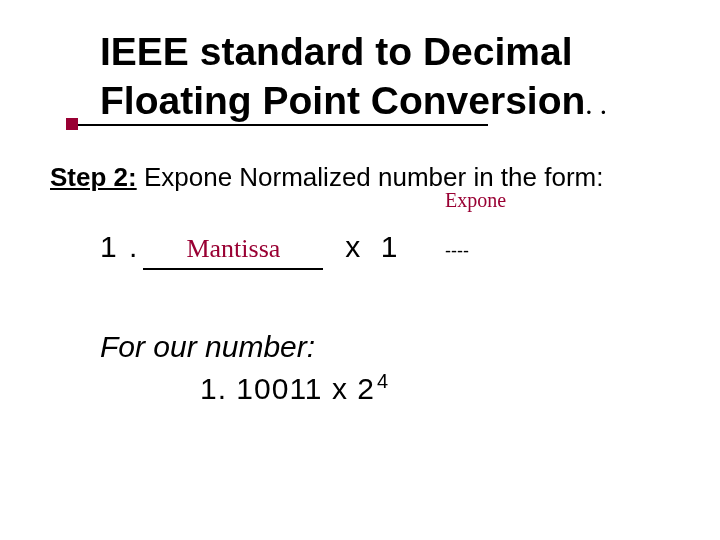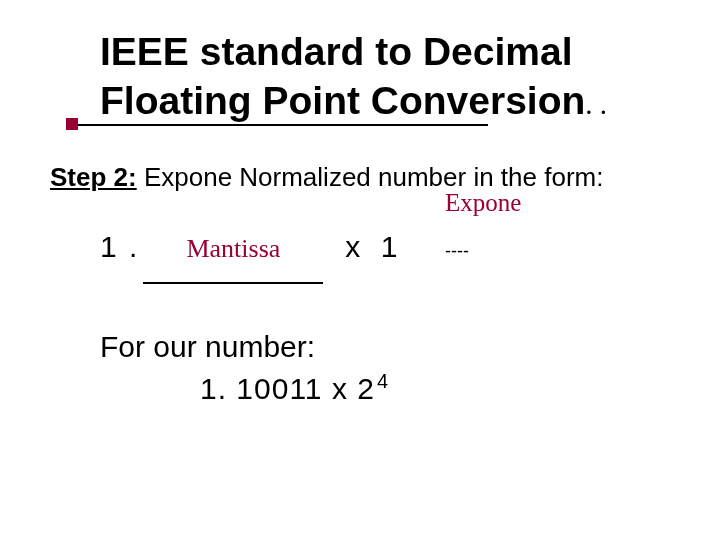--- a/index.html
+++ b/index.html
@@ -83,55 +83,56 @@
   .blank {
     display: inline-block;
     vertical-align: baseline;
     min-width: 180px;
     border-bottom: 2px solid #000;
     text-align: center;
     font-family: "Times New Roman", Times, serif;
     font-size: 26px;
     color: #990033;
     line-height: 1;
-    padding-bottom: 20px;
+    padding-bottom: 6px;
     margin-left: 4px;
     margin-right: 8px;
   }
   .x-two {
     display: inline-block;
     letter-spacing: 6px;
     margin-left: 14px;
   }
   .exp-group {
     position: absolute;
     left: 445px;
     top: 190px;
     width: 120px;
     font-family: "Times New Roman", Times, serif;
     color: #990033;
-    font-size: 25px;
+    font-size: 20px;
     line-height: 1.0;
   }
   .exp-dash {
     position: absolute;
     left: 445px;
     top: 241px;
     color: #000;
     font-size: 18px;
     letter-spacing: 0;
     font-family: Arial, Helvetica, sans-serif;
   }
 
   .for-our {
     position: absolute;
     left: 100px;
     top: 330px;
     font-size: 30px;
     font-family: Arial, Helvetica, sans-serif;
+    font-style: italic;
   }
   .example {
     position: absolute;
     left: 200px;
     top: 370px;
     font-size: 30px;
     font-family: Liberation Sans, sans-serif;
     letter-spacing: 1px;
   }
   .example sup {

